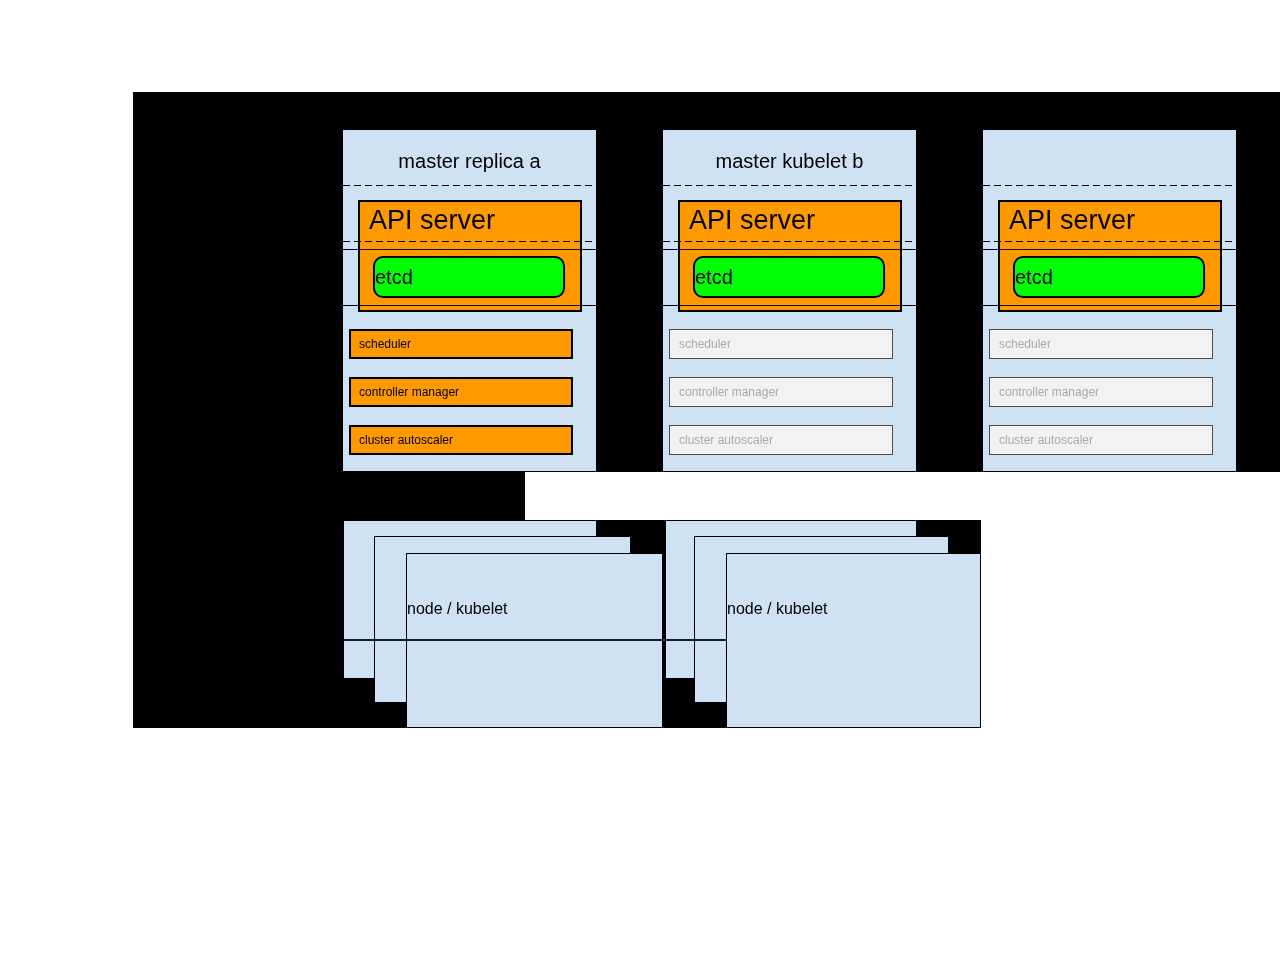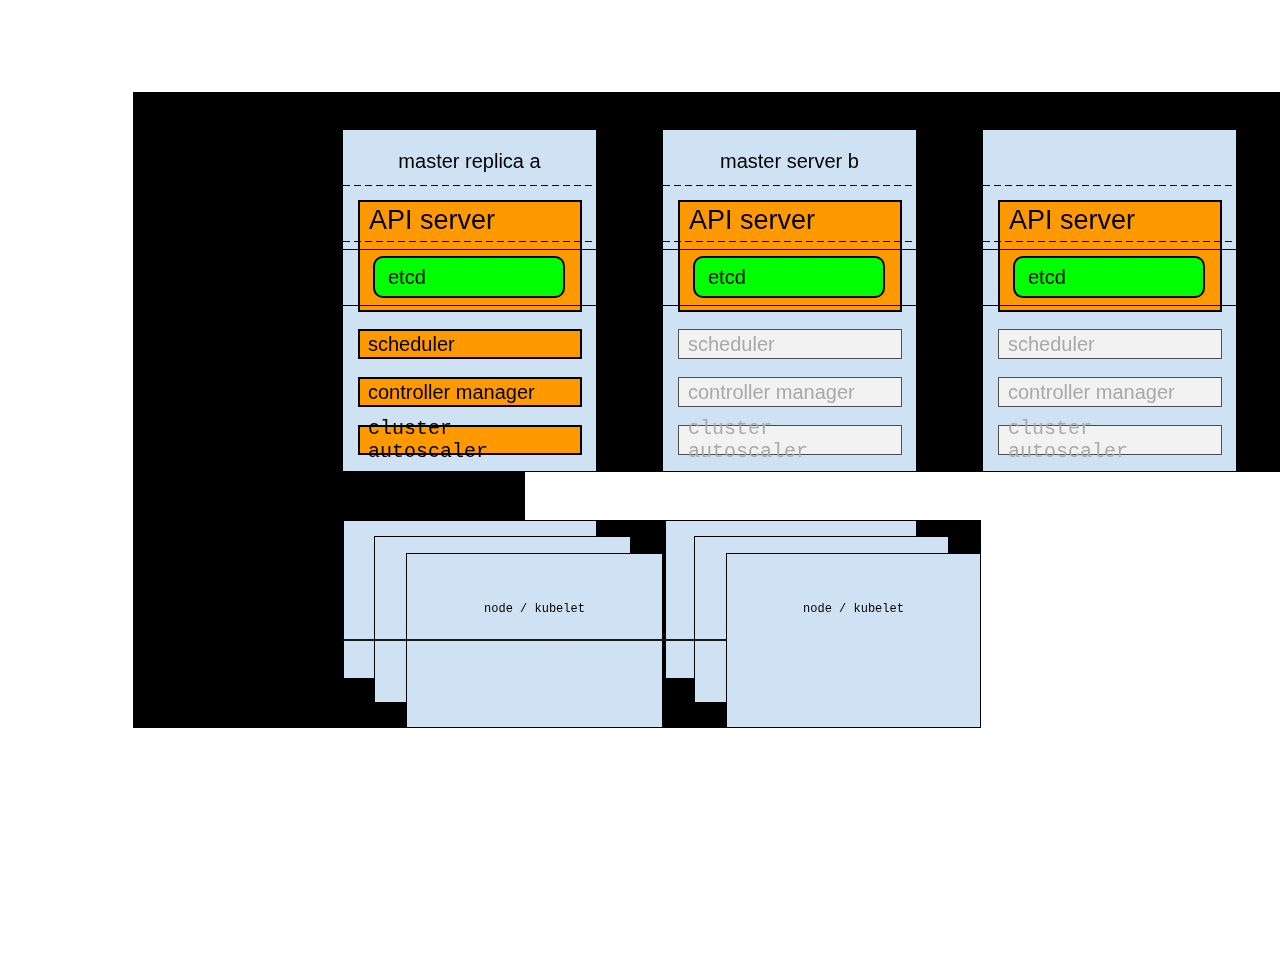--- a/index.html
+++ b/index.html
@@ -25,43 +25,43 @@
   .api{
     position:absolute;left:15px;top:70px;width:224px;height:112px;
     background:#ff9900;border:2px solid #000;box-sizing:border-box;
   }
   .api-label{position:absolute;left:9px;top:4px;font-size:27px;line-height:28px;}
   .etcd{
     position:absolute;left:13px;top:54px;width:192px;height:42px;
     background:#00ff00;border:2px solid #000;border-radius:10px;box-sizing:border-box;
     display:flex;align-items:center;
   }
-  .etcd-label{padding-left:13px;font-size:20px;}
+  .etcd-label{font-size:20px;}
   .comp{
-    position:absolute;left:15px;width:224px;height:30px;box-sizing:border-box;
-    display:flex;align-items:center;font-size:20px;
-    background:#ff9900;border:2px solid #000;padding-left:8px;
+    position:absolute;left:6px;width:224px;height:30px;box-sizing:border-box;
+    display:flex;align-items:center;font-size:12px;
+    background:#ff9900;border:2px solid #000;padding-left:8px;text-align:right;
   }
   .comp.c1{top:199px;}
   .comp.c2{top:247px;}
-  .comp.c3{top:295px;font-family:Liberation Mono, monospace;}
+  .comp.c3{top:295px;}
   .master.dimmed .comp{
     background:#f2f2f2;border:1px solid #4d4d4d;color:#a9a9a9;padding-left:9px;
   }
   .d1{top:55px;}
   .d2{top:111px;}
   .s1{top:119px;}
   .s2{top:175px;}
   
   .nbox{
     position:absolute;background:#cfe2f3;border:1px solid #000;box-sizing:border-box;
   }
   .n-title{
     position:absolute;left:0;top:43px;width:100%;height:24px;line-height:24px;
-    text-align:center;font-size:12px;font-family:Liberation Mono, monospace;
+    font-size:16px;
   }
   .node-line{position:absolute;left:330px;top:639px;width:383px;height:2px;background:#1a1a1a;}
 </style>
 </head>
 <body>
 
 <div class="stage">
 
   <div class="blk" style="left:120px;top:92px;width:1160px;height:380px;"></div>
   <div class="blk" style="left:120px;top:472px;width:392px;height:256px;"></div>
@@ -78,21 +78,21 @@
     </div>
     <div class="hdash d2"></div>
     <div class="hline s1"></div>
     <div class="hline s2"></div>
     <div class="comp c1">scheduler</div>
     <div class="comp c2">controller manager</div>
     <div class="comp c3">cluster autoscaler</div>
   </div>
 
   <div class="master dimmed" style="left:649px;">
-    <div class="m-title">master server b</div>
+    <div class="m-title">master kubelet b</div>
     <div class="hdash d1"></div>
     <div class="api">
       <div class="api-label">API server</div>
       <div class="etcd">
         <span class="etcd-label">etcd</span>
       </div>
     </div>
     <div class="hdash d2"></div>
     <div class="hline s1"></div>
     <div class="hline s2"></div>

